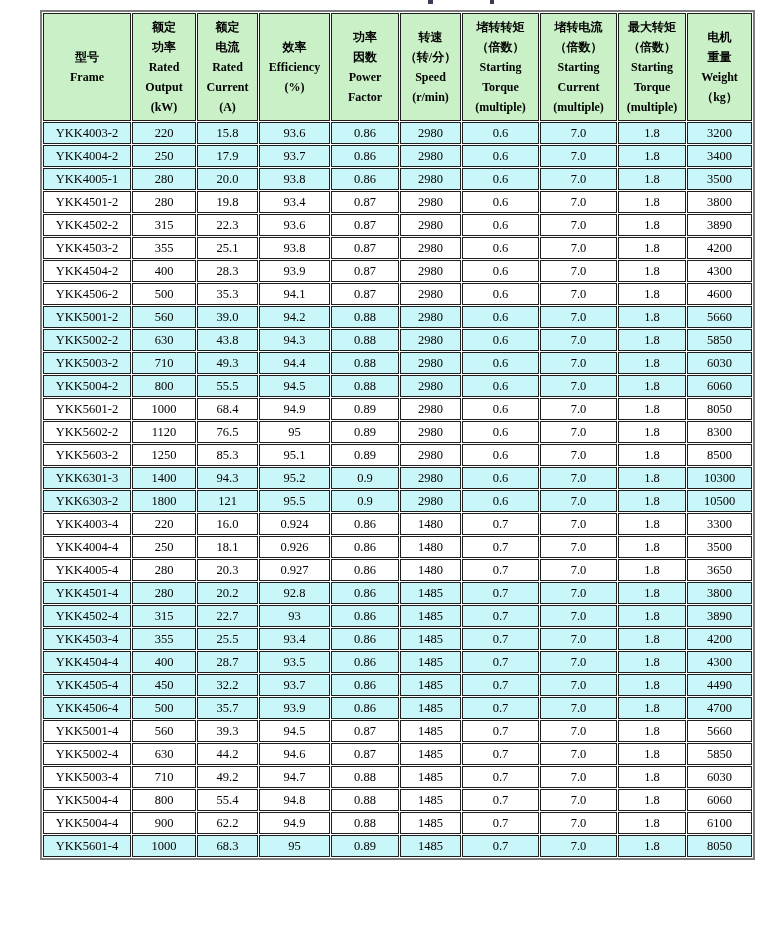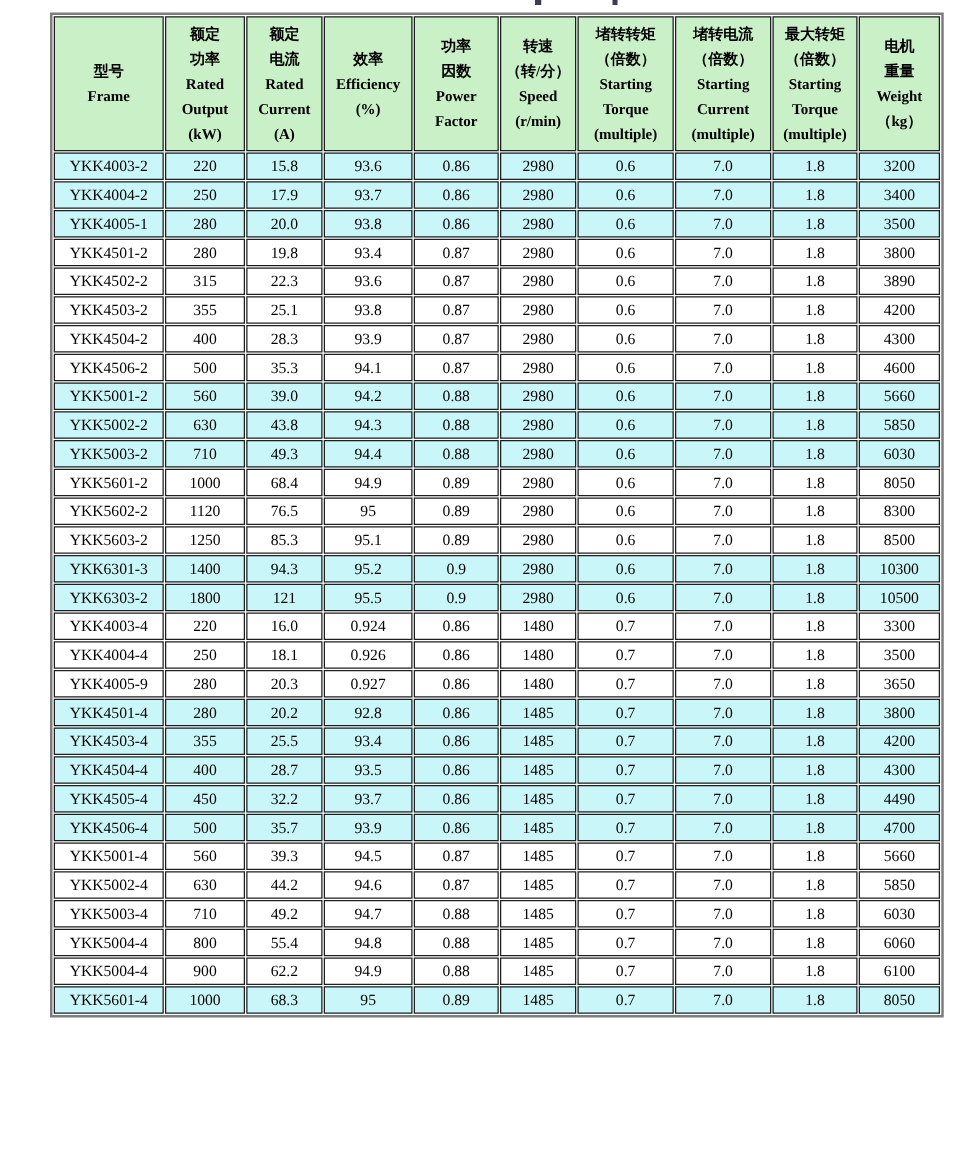--- a/index.html
+++ b/index.html
@@ -281,20 +281,32 @@
         <td>710</td>
         <td>49.3</td>
         <td>94.4</td>
         <td>0.88</td>
         <td>2980</td>
         <td>0.6</td>
         <td>7.0</td>
         <td>1.8</td>
         <td>6030</td>
       </tr>
+      <tr class="shaded">
+        <td>YKK5004-2</td>
+        <td>800</td>
+        <td>55.5</td>
+        <td>94.5</td>
+        <td>0.88</td>
+        <td>2980</td>
+        <td>0.6</td>
+        <td>7.0</td>
+        <td>1.8</td>
+        <td>6060</td>
+      </tr>
       <tr class="plain">
         <td>YKK5601-2</td>
         <td>1000</td>
         <td>68.4</td>
         <td>94.9</td>
         <td>0.89</td>
         <td>2980</td>
         <td>0.6</td>
         <td>7.0</td>
         <td>1.8</td>
@@ -366,21 +378,21 @@
         <td>18.1</td>
         <td>0.926</td>
         <td>0.86</td>
         <td>1480</td>
         <td>0.7</td>
         <td>7.0</td>
         <td>1.8</td>
         <td>3500</td>
       </tr>
       <tr class="plain">
-        <td>YKK4005-9</td>
+        <td>YKK4005-4</td>
         <td>280</td>
         <td>20.3</td>
         <td>0.927</td>
         <td>0.86</td>
         <td>1480</td>
         <td>0.7</td>
         <td>7.0</td>
         <td>1.8</td>
         <td>3650</td>
       </tr>
@@ -388,20 +400,32 @@
         <td>YKK4501-4</td>
         <td>280</td>
         <td>20.2</td>
         <td>92.8</td>
         <td>0.86</td>
         <td>1485</td>
         <td>0.7</td>
         <td>7.0</td>
         <td>1.8</td>
         <td>3800</td>
+      </tr>
+      <tr class="shaded">
+        <td>YKK4502-4</td>
+        <td>315</td>
+        <td>22.7</td>
+        <td>93</td>
+        <td>0.86</td>
+        <td>1485</td>
+        <td>0.7</td>
+        <td>7.0</td>
+        <td>1.8</td>
+        <td>3890</td>
       </tr>
       <tr class="shaded">
         <td>YKK4503-4</td>
         <td>355</td>
         <td>25.5</td>
         <td>93.4</td>
         <td>0.86</td>
         <td>1485</td>
         <td>0.7</td>
         <td>7.0</td>

